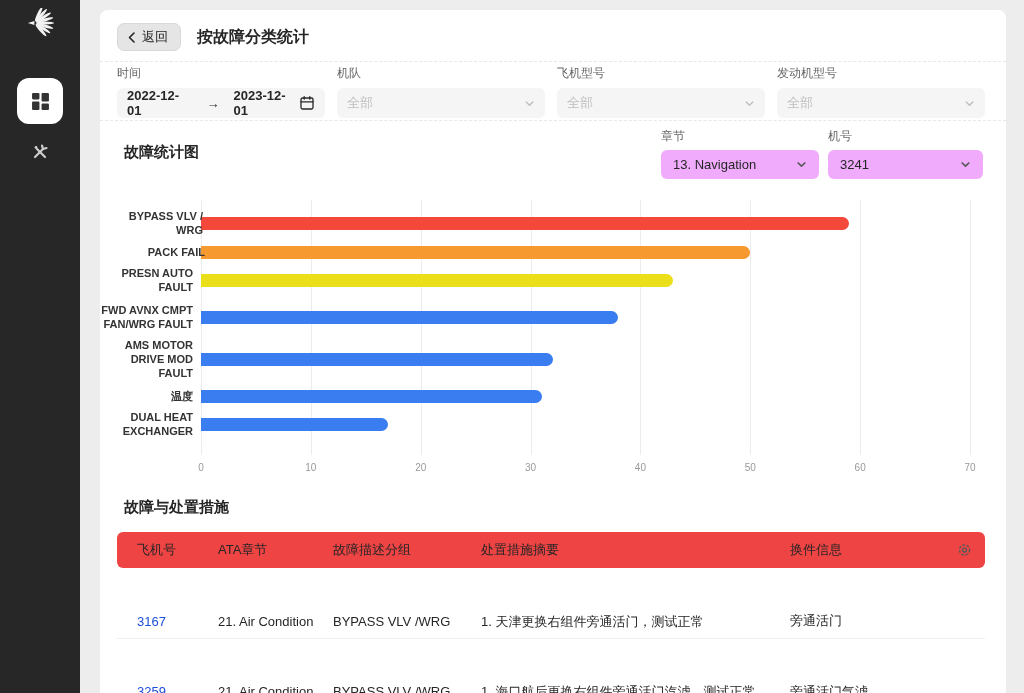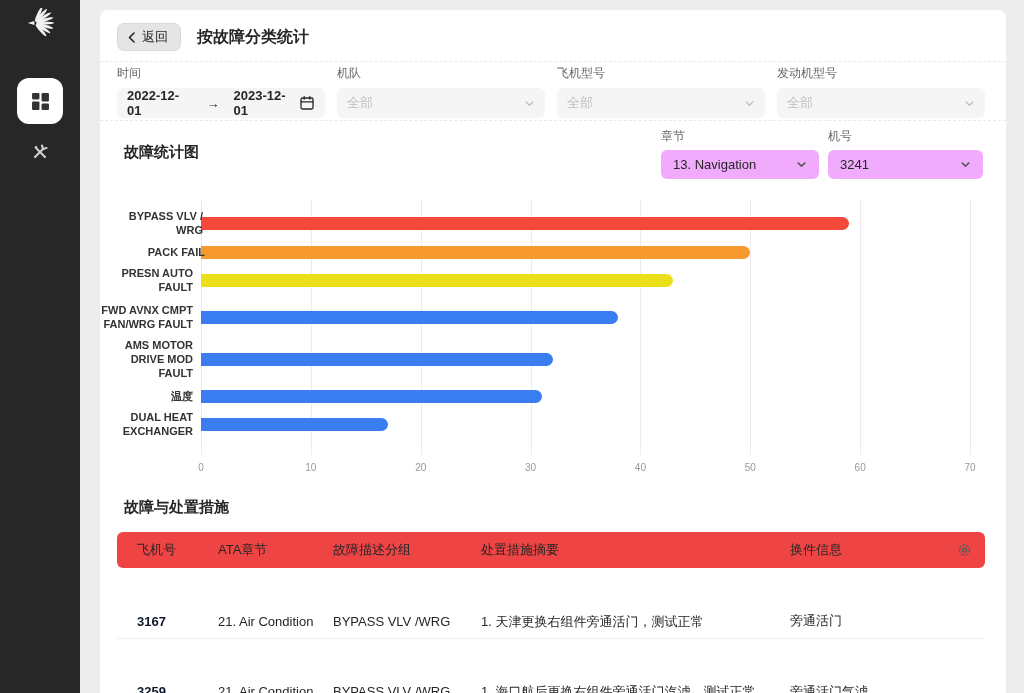--- a/index.html
+++ b/index.html
@@ -46,21 +46,21 @@
   .bar { position:absolute; height:13px; border-radius:0 7px 7px 0; }
   .cat-label { position:absolute; width:93px; text-align:right; font-size:11px; font-weight:bold;
                color:#333; line-height:14px; }
   
   .tbl { position:absolute; left:17px; width:868px; }
   .t-head { height:36px; background:#ef4444; border-radius:6px; font-size:13px; color:#262626; position:relative; }
   .t-grid { display:grid; grid-template-columns:81px 115px 148px 309px 1fr; align-items:center;
             padding-left:20px; height:100%; }
   .t-row { border-bottom:1px solid #f0f0f0; font-size:13px; position:relative; }
   .t-row .t-grid { height:100%; }
-  .link { color:#0f172a; font-weight:700; cursor:pointer; }
+  .link { color:#1d4ed8; font-weight:400; cursor:pointer; }
   .summary { white-space:pre-line; line-height:17px; padding-right:14px; }
   .gear { position:absolute; right:13px; top:50%; transform:translateY(-50%); cursor:pointer;
           display:flex; align-items:center; }
 </style>
 </head>
 <body>
 
 <div class="sidebar">
   <div class="logo">
     <svg width="30" height="30" viewBox="0 0 32 32">

